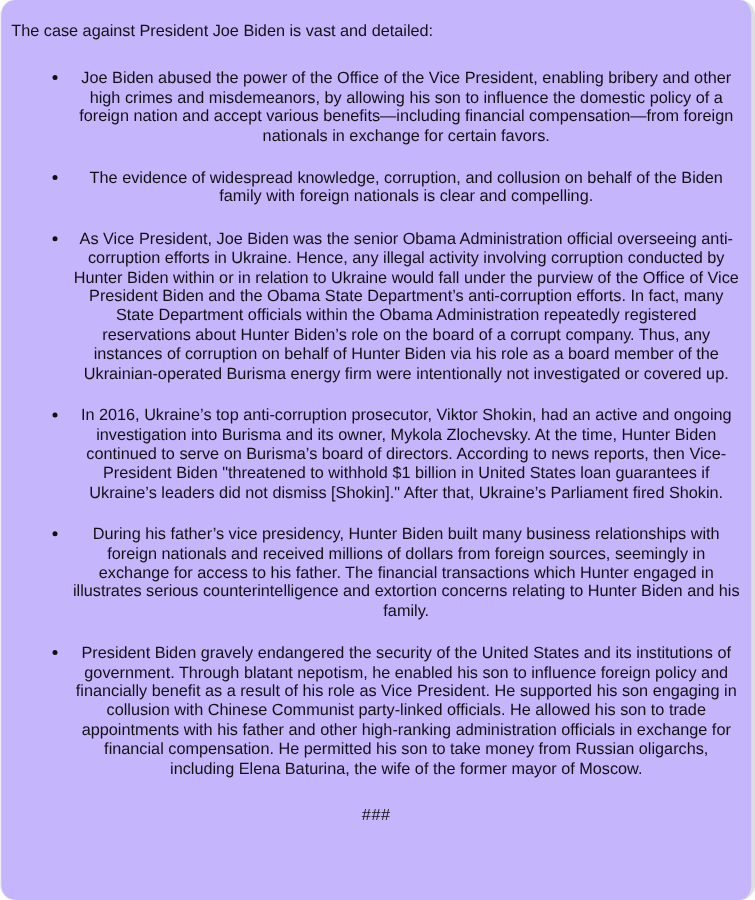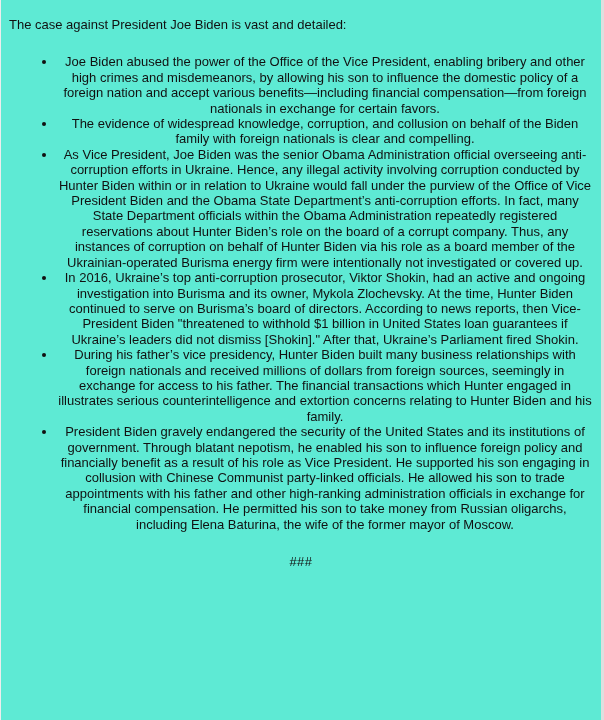--- a/index.html
+++ b/index.html
@@ -5,44 +5,46 @@
   html, body {
     margin: 0;
     padding: 0;
     background: #ffffff;
   }
   .page {
     position: relative;
     width: 604px;
     height: 720px;
     box-sizing: border-box;
-    background: #5eead4;
+    background: #c4b5fd;
     border-left: 1px solid #ededed;
     border-right: 3px solid #dedede;
     padding: 0 8px;
     overflow: hidden;
     font-family: "Liberation Sans", sans-serif;
     font-size: 13px;
     line-height: 15.4px;
     color: #111111;
+    border-radius: 12px;
   }
   .intro {
     margin: 17px 0 0 0;
   }
   .bullet-list {
     margin: 22px 0 0 0;
     padding: 0 0 0 48px;
     list-style-type: disc;
     text-align: center;
   }
   .bullet-list li {
     margin: 0;
     padding: 0;
   }
   .bullet-list li + li {
+    margin-top: 18px;
   }
   .footer-mark {
     margin: 22px 0 0 0;
     text-align: center;
     letter-spacing: 0.5px;
   }
 </style>
 </head>
 <body>
 

